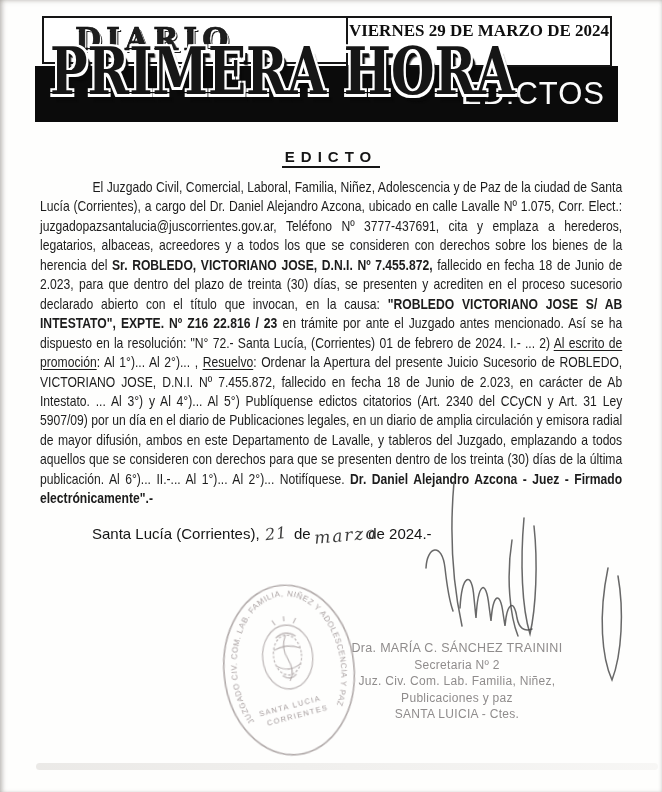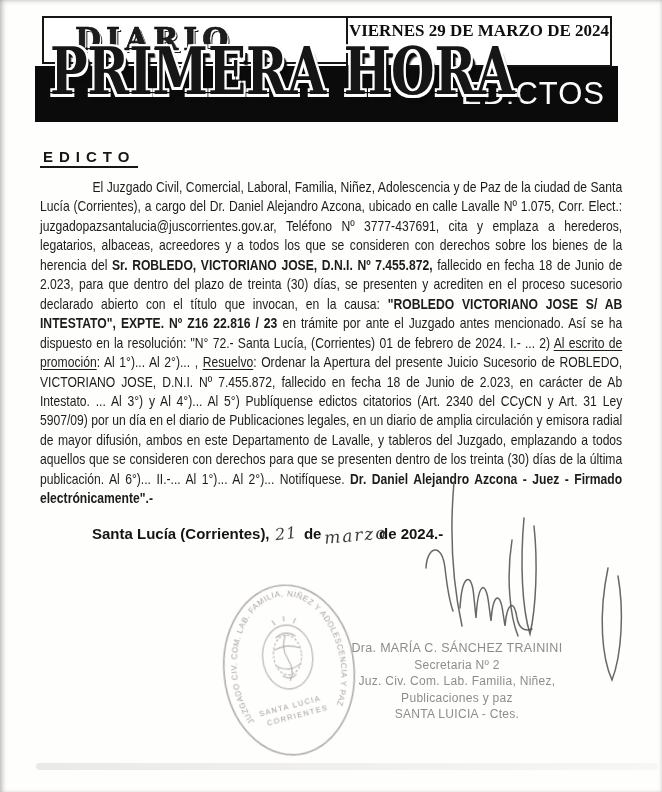--- a/index.html
+++ b/index.html
@@ -47,31 +47,31 @@
   .primera{
     position:absolute; left:50px; top:33px; z-index:2; white-space:nowrap;
     font-family:"DejaVu Serif", serif; font-weight:bold; font-size:50px; color:#161616;
     transform:scaleY(1.3); transform-origin:left top;
     text-shadow:-2px -2px 0 #fff, 2px -2px 0 #fff, -2px 2px 0 #fff, 2px 2px 0 #fff,
                  4px 5px 0 rgba(10,10,10,.95), 5px 6px 1px rgba(10,10,10,.7);
   }
 
   
   .content{ position:absolute; left:40px; top:148px; width:582px; color:#1b1b1b; }
-  .edict-title{ font-size:15px; font-weight:bold; letter-spacing:6px; color:#161616; }
+  .edict-title{ text-align:center; font-size:15px; font-weight:bold; letter-spacing:6px; color:#161616; }
   .title-underline{ border-bottom:2px solid #161616; padding:0 3px 1px 3px; }
   .edict-body{
     margin:13px 0 0 0; width:710px; transform:scaleX(0.82); transform-origin:left top;
     text-align:justify; text-indent:64px; font-size:14.8px; line-height:19.45px;
     color:#1c1c1c;
   }
   .edict-body .b{ font-weight:bold; }
   .edict-body .u{ text-decoration:underline; text-underline-offset:2px; }
   .dateline{ margin:14px 0 0 52px; font-size:15px; color:#151515; white-space:nowrap; }
-  .dateline .b{ font-weight:bold; }
+  .dateline .b{ font-weight:normal; }
   .hand{ font-family:"DejaVu Serif", serif; font-style:italic; color:#3d3d3d; display:inline-block; }
   .hand-day{ font-size:16px; transform:rotate(-7deg); margin:0 7px 0 5px; letter-spacing:1px; }
   .hand-month{ font-size:17px; transform:rotate(-5deg); margin:0 -9px 0 3px; letter-spacing:2px; position:relative; top:2px; }
 
   
   .signature{ position:absolute; left:412px; top:448px; width:235px; height:250px; z-index:3; filter:blur(.2px); }
   .signature path{ fill:none; stroke:var(--signature-ink,#4e4e4e); stroke-width:1.5; stroke-linecap:round; opacity:.85; }
 
   
   .stamp{ position:absolute; left:214px; top:577px; width:150px; height:185px;

